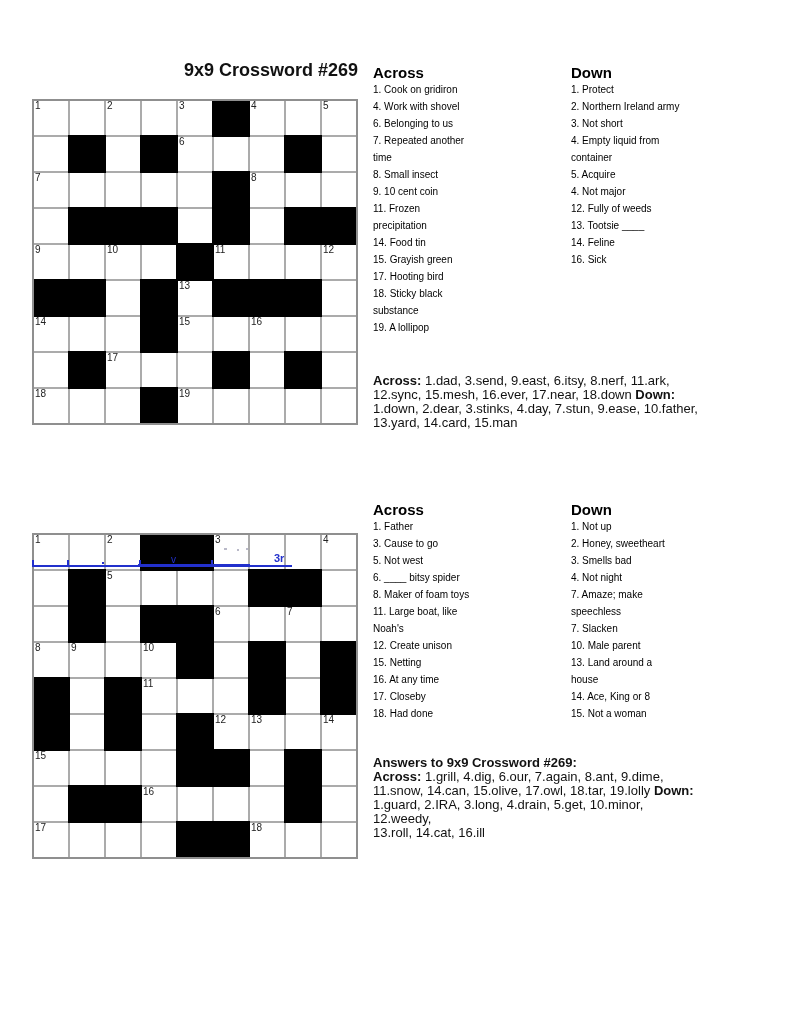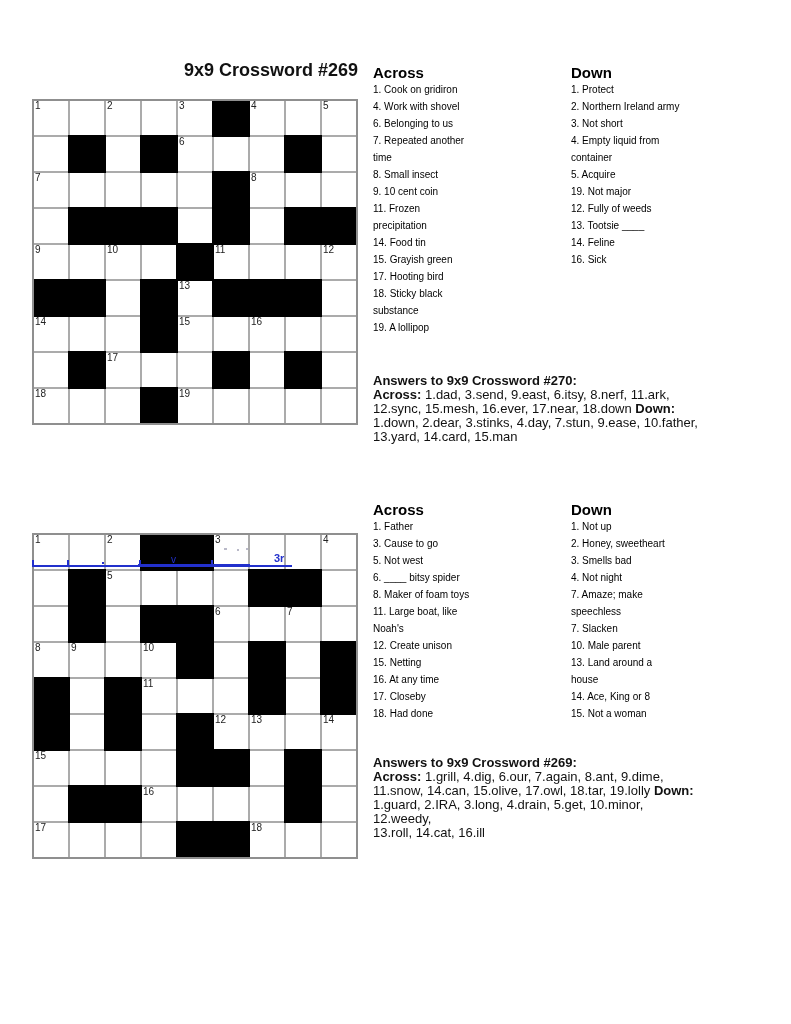--- a/index.html
+++ b/index.html
@@ -218,31 +218,30 @@
     </div>
     <div class="cluecol2">
       <div class="clue-h">Down</div>
       <div>
           <div class="clue">1. Protect</div>
           <div class="clue">2. Northern Ireland army</div>
           <div class="clue">3. Not short</div>
           <div class="clue">4. Empty liquid from
 container</div>
           <div class="clue">5. Acquire</div>
-          <div class="clue">19. Not major</div>
+          <div class="clue">4. Not major</div>
           <div class="clue">12. Fully of weeds</div>
           <div class="clue">13. Tootsie ____</div>
           <div class="clue">14. Feline</div>
           <div class="clue">16. Sick</div>
         </div>
     </div>
   </div>
 
   <div class="answers" id="answers1">
-      <div class="ansline"><span class="b">Answers to 9x9 Crossword #270:</span></div>
       <div class="ansline"><span class="b">Across:</span><span> 1.dad, 3.send, 9.east, 6.itsy, 8.nerf, 11.ark,</span></div>
       <div class="ansline"><span>12.sync, 15.mesh, 16.ever, 17.near, 18.down </span><span class="b">Down:</span></div>
       <div class="ansline"><span>1.down, 2.dear, 3.stinks, 4.day, 7.stun, 9.ease, 10.father,</span></div>
       <div class="ansline"><span>13.yard, 14.card, 15.man</span></div>
     </div>
 
 
   <div class="grid" id="grid2">
       <div class="cell">
         <span class="num">1</span>

